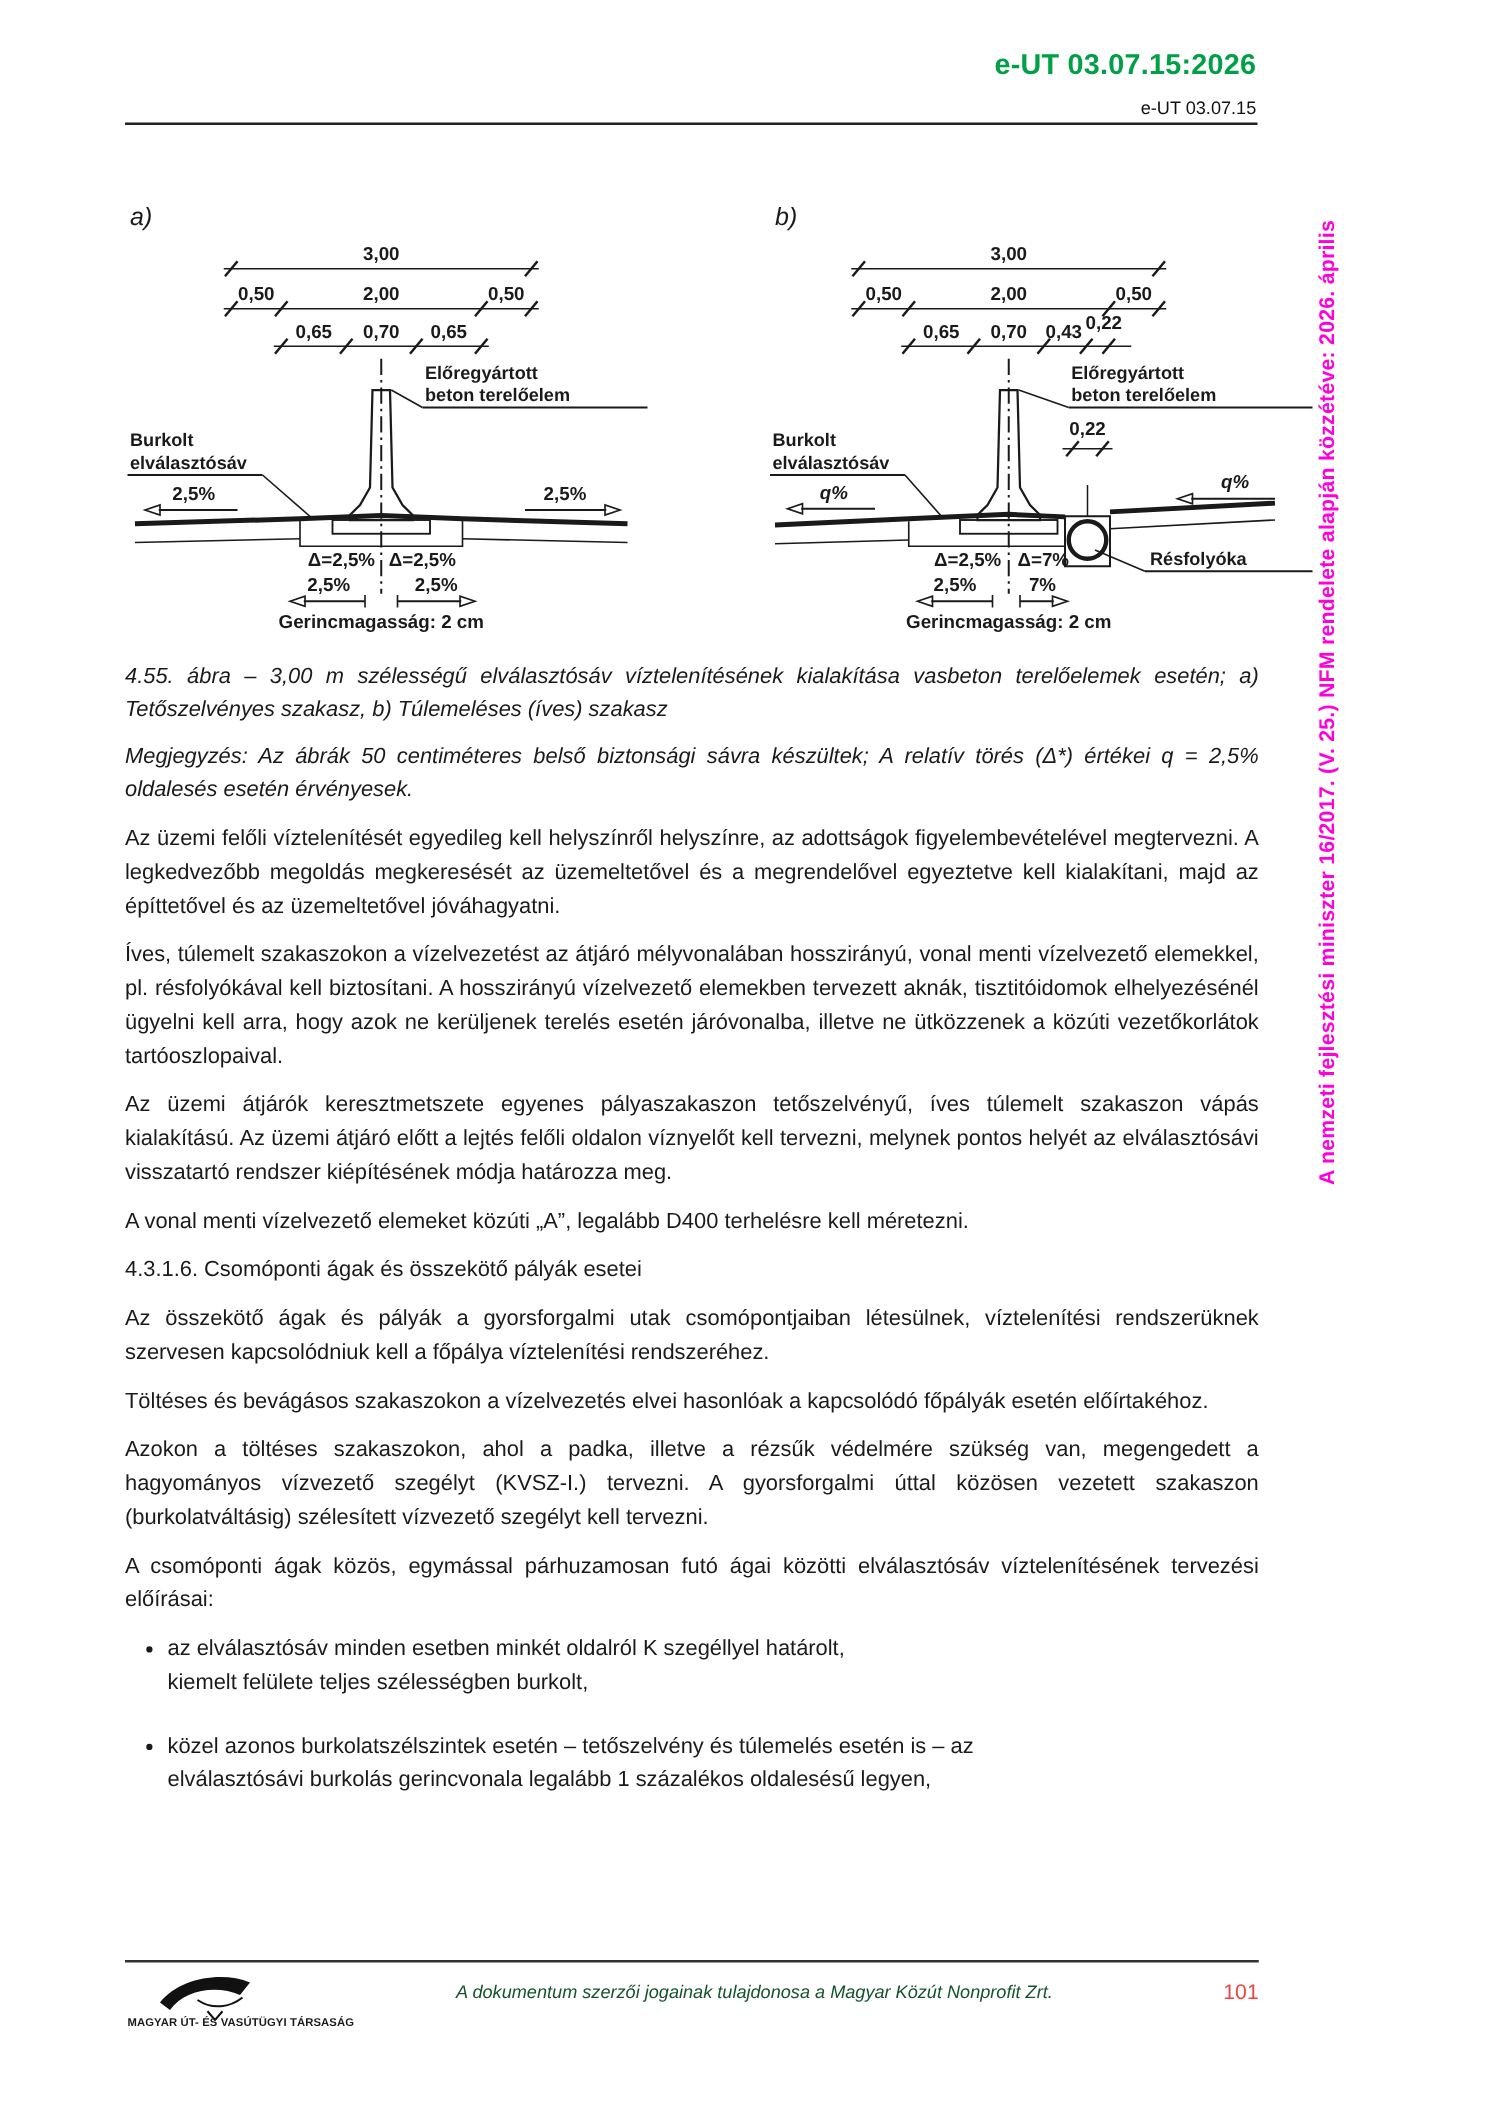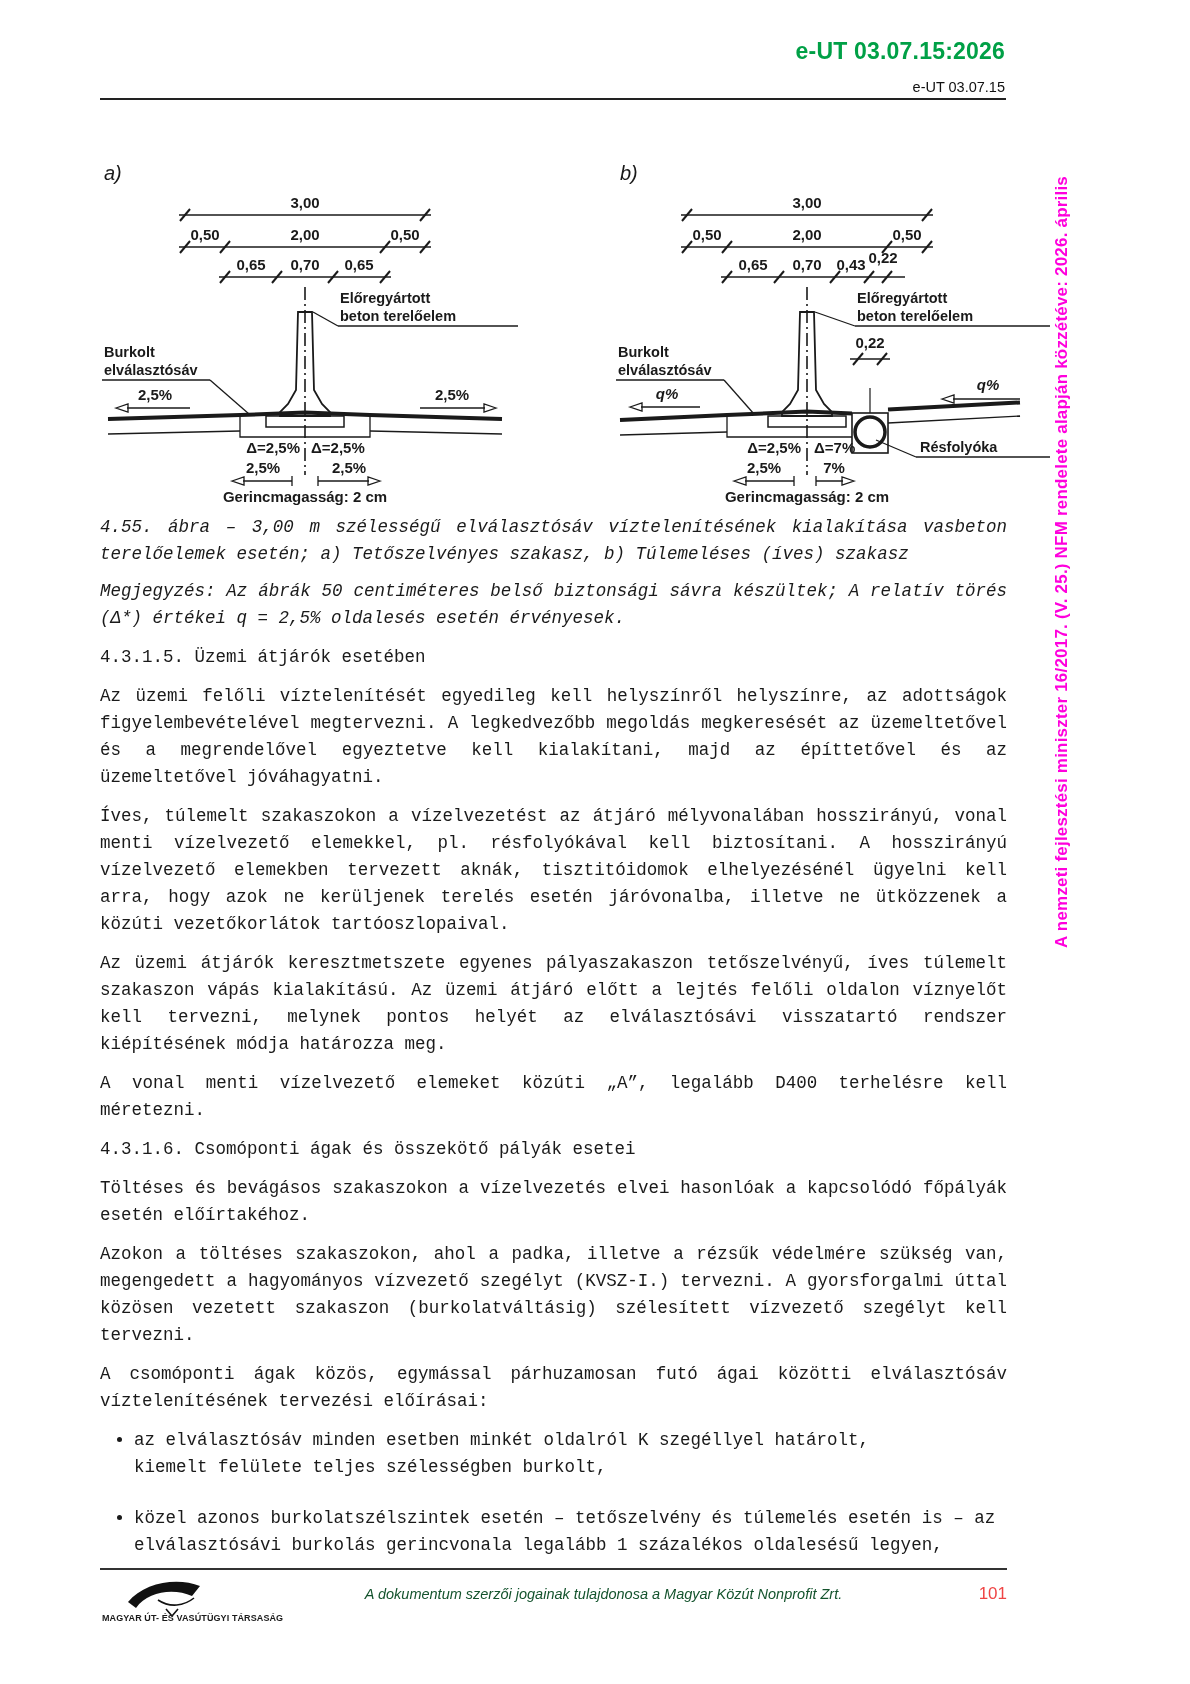--- a/index.html
+++ b/index.html
@@ -15,21 +15,21 @@
 
   .fig-svg{position:absolute;}
   #svg-a{left:100px;top:160px;}
   #svg-b{left:612px;top:160px;}
   svg text{font-family:"Liberation Sans","DejaVu Sans",sans-serif;fill:#1a1a1a;}
   .dim{font-size:15px;font-weight:bold;}
   .lbl{font-size:14.5px;font-weight:bold;}
   .panel{font-size:20px;font-style:italic;}
   .qpct{font-size:15px;font-weight:bold;font-style:italic;}
 
-  .textflow{position:absolute;left:100px;top:514px;width:907px;font-size:17.5px;line-height:27px;text-align:justify;font-family:Liberation Mono, monospace;}
+  .textflow{position:absolute;left:100px;top:527px;width:907px;font-size:17.5px;line-height:27px;text-align:justify;}
   .textflow p{margin:0 0 12px 0;}
   .fig-caption{font-style:italic;margin-bottom:10px !important;}
   .fig-note{font-style:italic;}
   .sec-heading{margin:4px 0 12px 0;}
   ul.bullets{margin:10px 0 0 14px;padding-left:20px;}
   ul.bullets li{margin-bottom:24px;white-space:pre-line;text-align:left;}
 
   .side-note{position:absolute;top:138px;right:118px;height:848px;display:flex;align-items:center;}
   .side-note span{
     writing-mode:vertical-rl;transform:rotate(180deg);
@@ -243,27 +243,27 @@
     <text class="lbl" x="308" y="292">Résfolyóka</text>
   </g>
 
   <text class="dim" x="195" y="342" text-anchor="middle">Gerincmagasság: 2 cm</text>
 </svg>
 
 <div class="textflow">
   <p class="fig-caption">4.55. ábra – 3,00 m szélességű elválasztósáv víztelenítésének kialakítása vasbeton terelőelemek esetén; a) Tetőszelvényes szakasz, b) Túlemeléses (íves) szakasz</p>
   <p class="fig-note">Megjegyzés: Az ábrák 50 centiméteres belső biztonsági sávra készültek; A relatív törés (Δ*) értékei q = 2,5% oldalesés esetén érvényesek.</p>
 
-  <p class="sec-heading">4.3.1.5. Üzemi átjárók esetében</p>
   <p>Az üzemi felőli víztelenítését egyedileg kell helyszínről helyszínre, az adottságok figyelembevételével megtervezni. A legkedvezőbb megoldás megkeresését az üzemeltetővel és a megrendelővel egyeztetve kell kialakítani, majd az építtetővel és az üzemeltetővel jóváhagyatni.</p>
   <p>Íves, túlemelt szakaszokon a vízelvezetést az átjáró mélyvonalában hosszirányú, vonal menti vízelvezető elemekkel, pl. résfolyókával kell biztosítani. A hosszirányú vízelvezető elemekben tervezett aknák, tisztitóidomok elhelyezésénél ügyelni kell arra, hogy azok ne kerüljenek terelés esetén járóvonalba, illetve ne ütközzenek a közúti vezetőkorlátok tartóoszlopaival.</p>
   <p>Az üzemi átjárók keresztmetszete egyenes pályaszakaszon tetőszelvényű, íves túlemelt szakaszon vápás kialakítású. Az üzemi átjáró előtt a lejtés felőli oldalon víznyelőt kell tervezni, melynek pontos helyét az elválasztósávi visszatartó rendszer kiépítésének módja határozza meg.</p>
   <p>A vonal menti vízelvezető elemeket közúti „A”, legalább D400 terhelésre kell méretezni.</p>
 
   <p class="sec-heading">4.3.1.6. Csomóponti ágak és összekötő pályák esetei</p>
+  <p>Az összekötő ágak és pályák a gyorsforgalmi utak csomópontjaiban létesülnek, víztelenítési rendszerüknek szervesen kapcsolódniuk kell a főpálya víztelenítési rendszeréhez.</p>
   <p>Töltéses és bevágásos szakaszokon a vízelvezetés elvei hasonlóak a kapcsolódó főpályák esetén előírtakéhoz.</p>
   <p>Azokon a töltéses szakaszokon, ahol a padka, illetve a rézsűk védelmére szükség van, megengedett a hagyományos vízvezető szegélyt (KVSZ-I.) tervezni. A gyorsforgalmi úttal közösen vezetett szakaszon (burkolatváltásig) szélesített vízvezető szegélyt kell tervezni.</p>
   <p>A csomóponti ágak közös, egymással párhuzamosan futó ágai közötti elválasztósáv víztelenítésének tervezési előírásai:</p>
 
   <ul class="bullets">
     <li>az elválasztósáv minden esetben minkét oldalról K szegéllyel határolt,
 kiemelt felülete teljes szélességben burkolt,</li>
     <li>közel azonos burkolatszélszintek esetén – tetőszelvény és túlemelés esetén is – az
 elválasztósávi burkolás gerincvonala legalább 1 százalékos oldalesésű legyen,</li>
   </ul>

